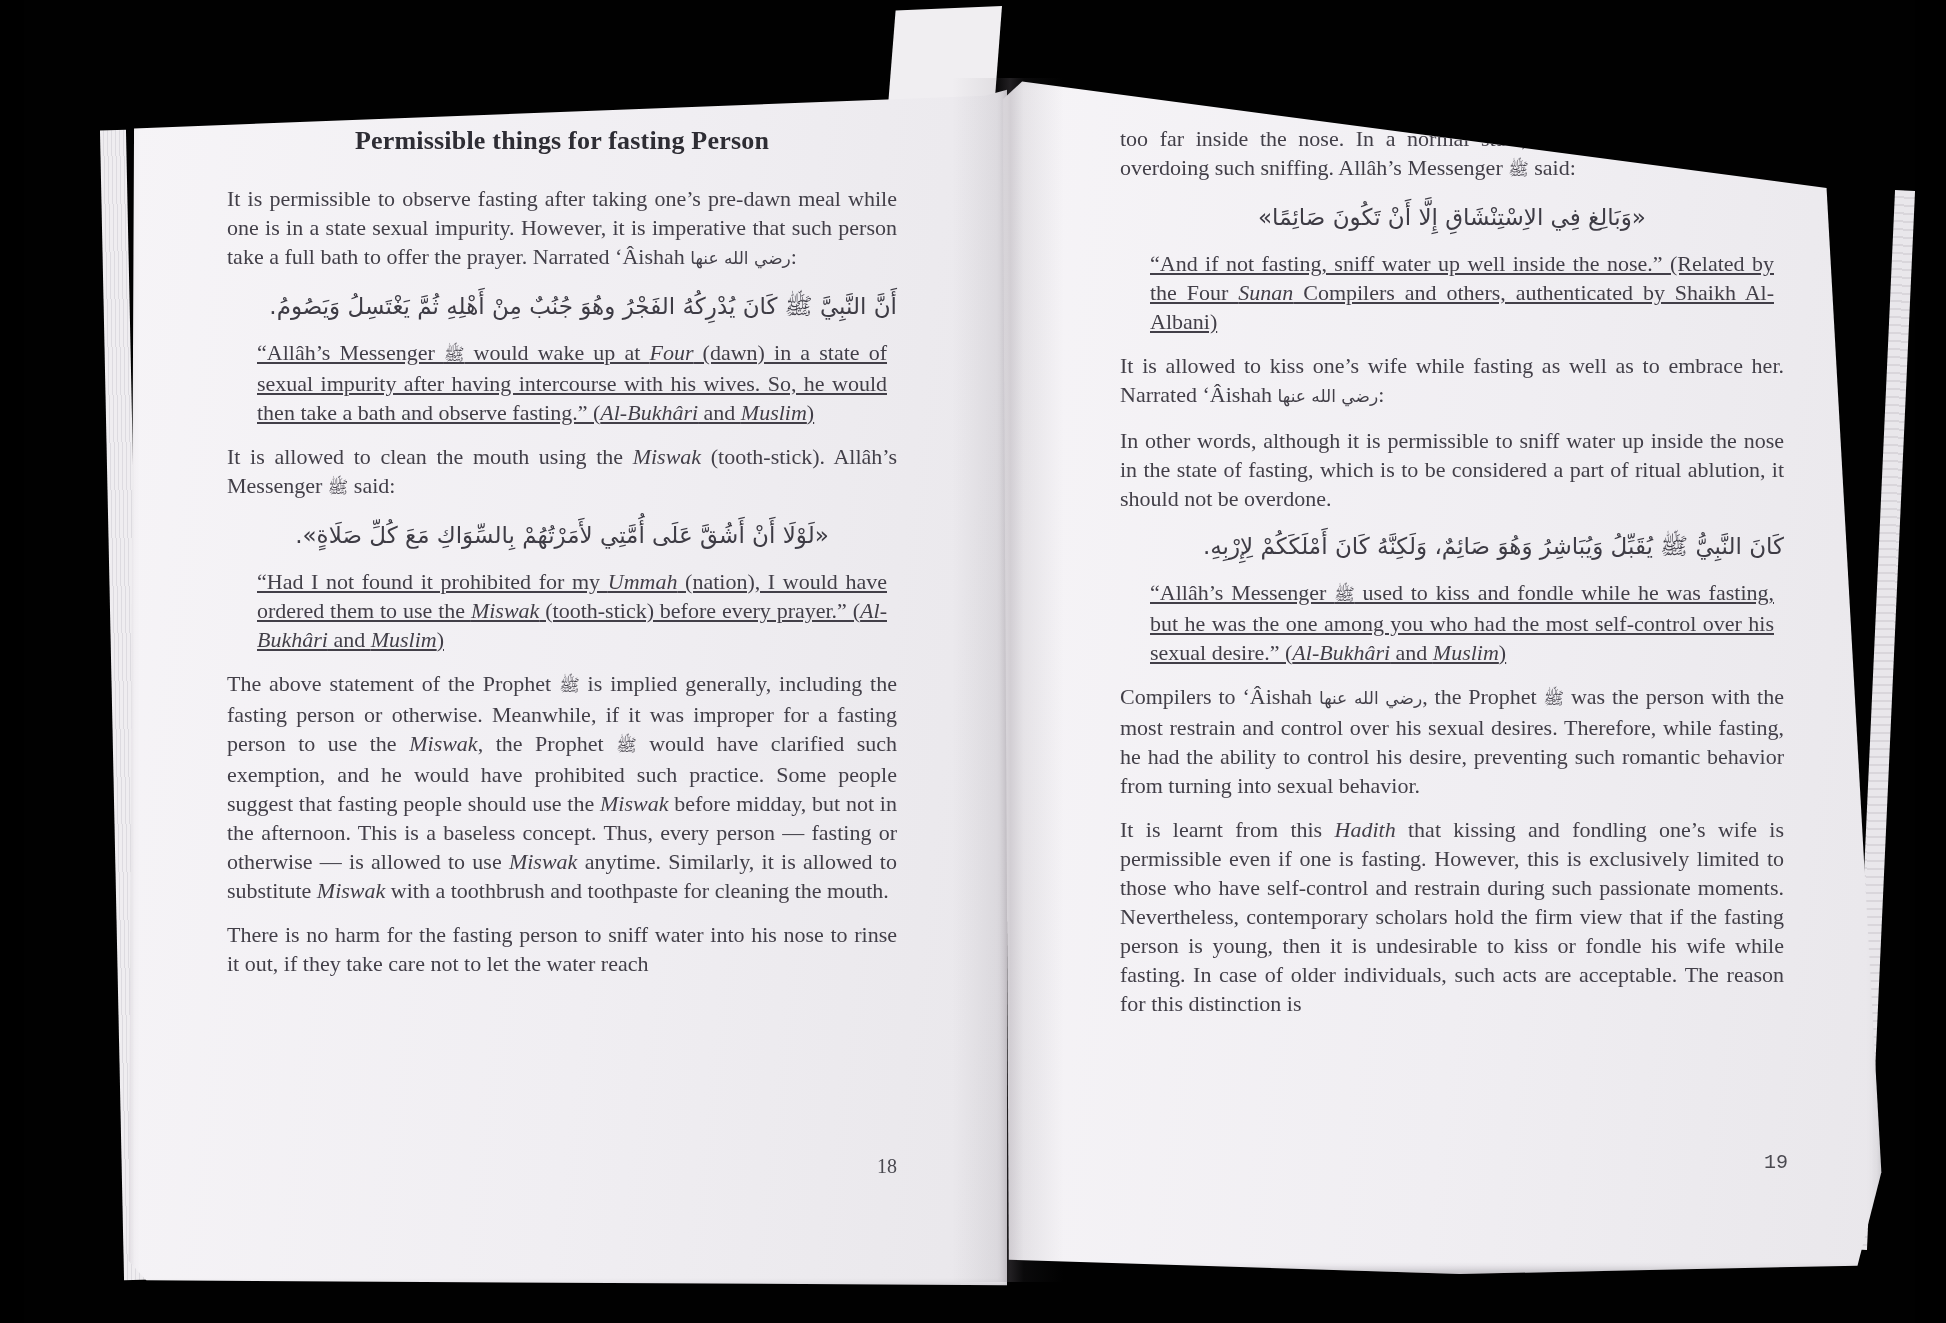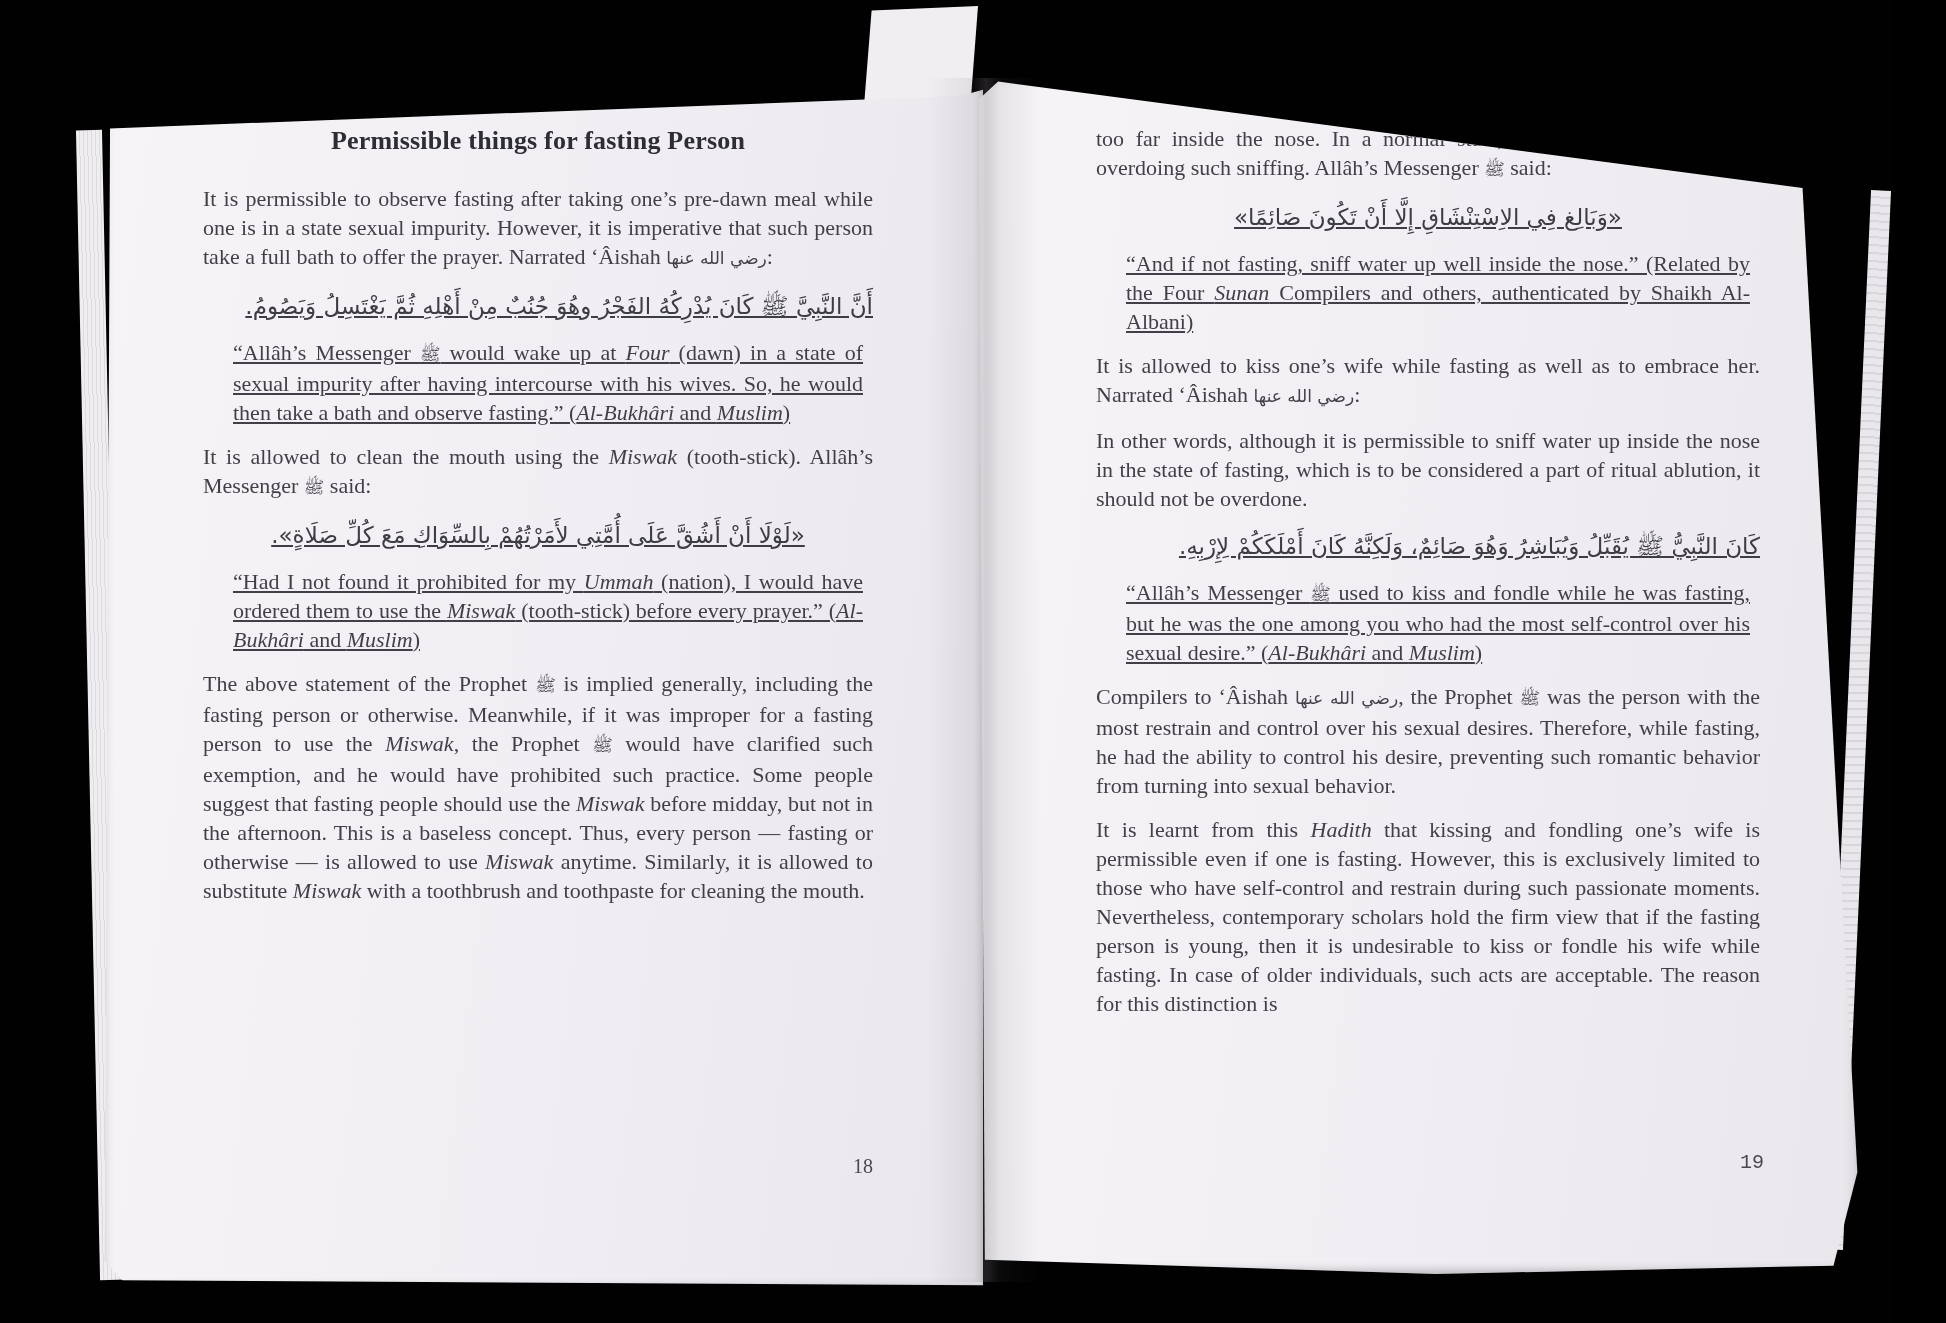--- a/index.html
+++ b/index.html
@@ -1,17 +1,17 @@
 <!DOCTYPE html>
 <html><head>
 <meta charset="utf-8">
 <style>
   html,body{margin:0;padding:0;background:#000;}
   .canvas{position:relative;width:1891px;height:1323px;background:#010101;overflow:hidden;
-          font-family:"Liberation Serif", serif;}
+          font-family:"Liberation Serif", serif;margin-left:24px;}
 
   
   .page{position:absolute;background:linear-gradient(97deg,#f6f4f7 0%,#f0eef2 55%,#e9e7eb 100%);}
   .page-left{left:103px;top:85px;width:880px;height:1205px;
     clip-path:polygon(0.8% 3.6%, 97.5% 0.9%, 100% 0.4%, 100% 99.6%, 2.2% 99.2%, 0.2% 97.6%);
     box-shadow:inset 0 -5px 7px rgba(60,55,65,.20), inset 5px 0 9px rgba(60,55,65,.08);}
   .page-right{left:976px;top:78px;width:884px;height:1196px;
     clip-path:polygon(0.3% 1.8%, 2.5% 0.3%, 93.5% 9.2%, 99.7% 91.5%, 97% 99.3%, 52% 100%, 1% 98.8%);
     box-shadow:inset 0 -5px 7px rgba(60,55,65,.20), inset -7px 0 11px rgba(60,55,65,.12);}
   .spine-top{position:absolute;left:852px;top:6px;width:140px;height:110px;background:#f0eef1;
@@ -27,21 +27,21 @@
   
   .content{position:absolute;inset:0;}
   .page-left  .content{padding:40px 110px 0 100px;}
   .page-right .content{padding:46px 100px 0 120px;}
 
   .title{font-weight:bold;font-size:26px;line-height:1.25;text-align:center;color:#2e2d34;
     margin:0 0 26px 0;letter-spacing:.2px;}
   p.body{font-size:22px;line-height:29px;text-align:justify;color:#423f48;margin:0 0 15px 0;}
   p.quote{margin:0 10px 15px 30px;text-decoration:underline;}
   p.arabic{font-family:"DejaVu Sans",sans-serif;font-size:23px;line-height:37px;direction:rtl;
-    color:#3e3c45;margin:2px 0 13px 0;text-decoration:underline;}
+    color:#3e3c45;margin:2px 0 13px 0;}
   .ar-justify{text-align:justify;}
   .ar-center{text-align:center;}
   .inline-ar{font-family:"DejaVu Sans",sans-serif;font-size:17px;}
   i{font-style:italic;}
   .pagenum{position:absolute;text-align:right;font-size:20px;color:#4a4950;}
   .pagenum-left{left:100px;width:670px;bottom:112px;}
   .pagenum-right{left:124px;width:664px;bottom:100px;font-family:Liberation Mono, monospace;}
 </style>
 </head>
 <body>
@@ -63,20 +63,21 @@
       <p class="body quote"><span>“Allâh’s Messenger </span><span class="inline-ar">ﷺ</span><span> would wake up at </span><i>Four</i><span> (dawn) in a state of sexual impurity after having intercourse with his wives. So, he would then take a bath and observe fasting.” (</span><i>Al-Bukhâri</i><span> and </span><i>Muslim</i><span>)</span></p>
 
       <p class="body"><span>It is allowed to clean the mouth using the </span><i>Miswak</i><span> (tooth-stick). Allâh’s Messenger </span><span class="inline-ar">ﷺ</span><span> said:</span></p>
 
       <p class="arabic ar-center">«لَوْلَا أَنْ أَشُقَّ عَلَى أُمَّتِي لأَمَرْتُهُمْ بِالسِّوَاكِ مَعَ كُلِّ صَلَاةٍ».</p>
 
       <p class="body quote"><span>“Had I not found it prohibited for my </span><i>Ummah</i><span> (nation), I would have ordered them to use the </span><i>Miswak</i><span> (tooth-stick) before every prayer.” (</span><i>Al-Bukhâri</i><span> and </span><i>Muslim</i><span>)</span></p>
 
       <p class="body"><span>The above statement of the Prophet </span><span class="inline-ar">ﷺ</span><span> is implied generally, including the fasting person or otherwise. Meanwhile, if it was improper for a fasting person to use the </span><i>Miswak</i><span>, the Prophet </span><span class="inline-ar">ﷺ</span><span> would have clarified such exemption, and he would have prohibited such practice. Some people suggest that fasting people should use the </span><i>Miswak</i><span> before midday, but not in the afternoon. This is a baseless concept. Thus, every person — fasting or otherwise — is allowed to use </span><i>Miswak</i><span> anytime. Similarly, it is allowed to substitute </span><i>Miswak</i><span> with a toothbrush and toothpaste for cleaning the mouth.</span></p>
 
+      <p class="body"><span>There is no harm for the fasting person to sniff water into his nose to rinse it out, if they take care not to let the water reach</span></p>
     </div>
     <div class="pagenum pagenum-left">18</div>
   </div>
 
   <div class="page page-right">
     <div class="content">
       <p class="body"><span>too far inside the nose. In a normal state, there is nothing wrong in overdoing such sniffing. Allâh’s Messenger </span><span class="inline-ar">ﷺ</span><span> said:</span></p>
 
       <p class="arabic ar-center">«وَبَالِغ فِي الاِسْتِنْشَاقِ إِلَّا أَنْ تَكُونَ صَائِمًا»</p>
 

